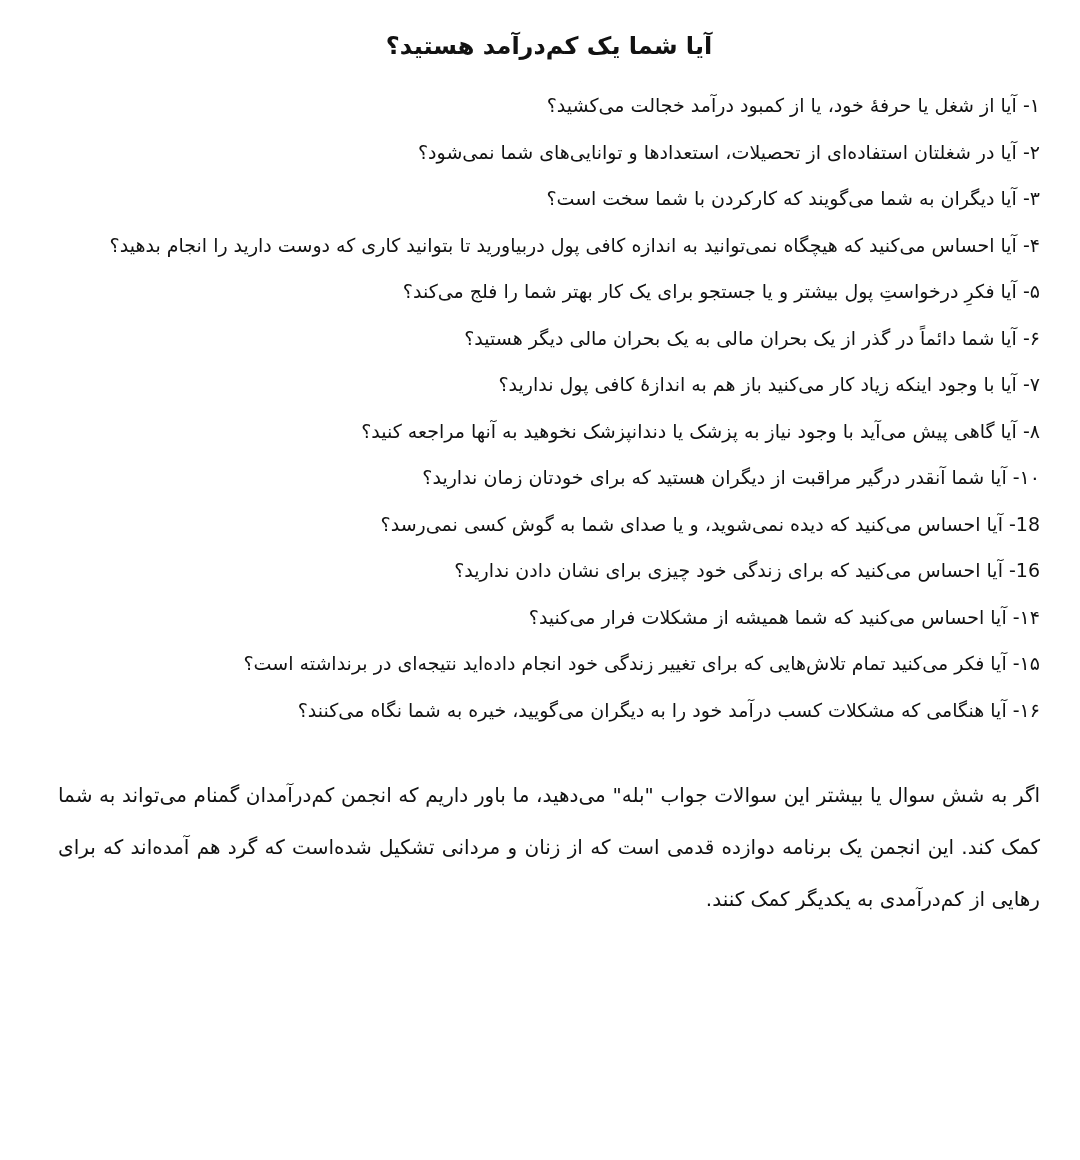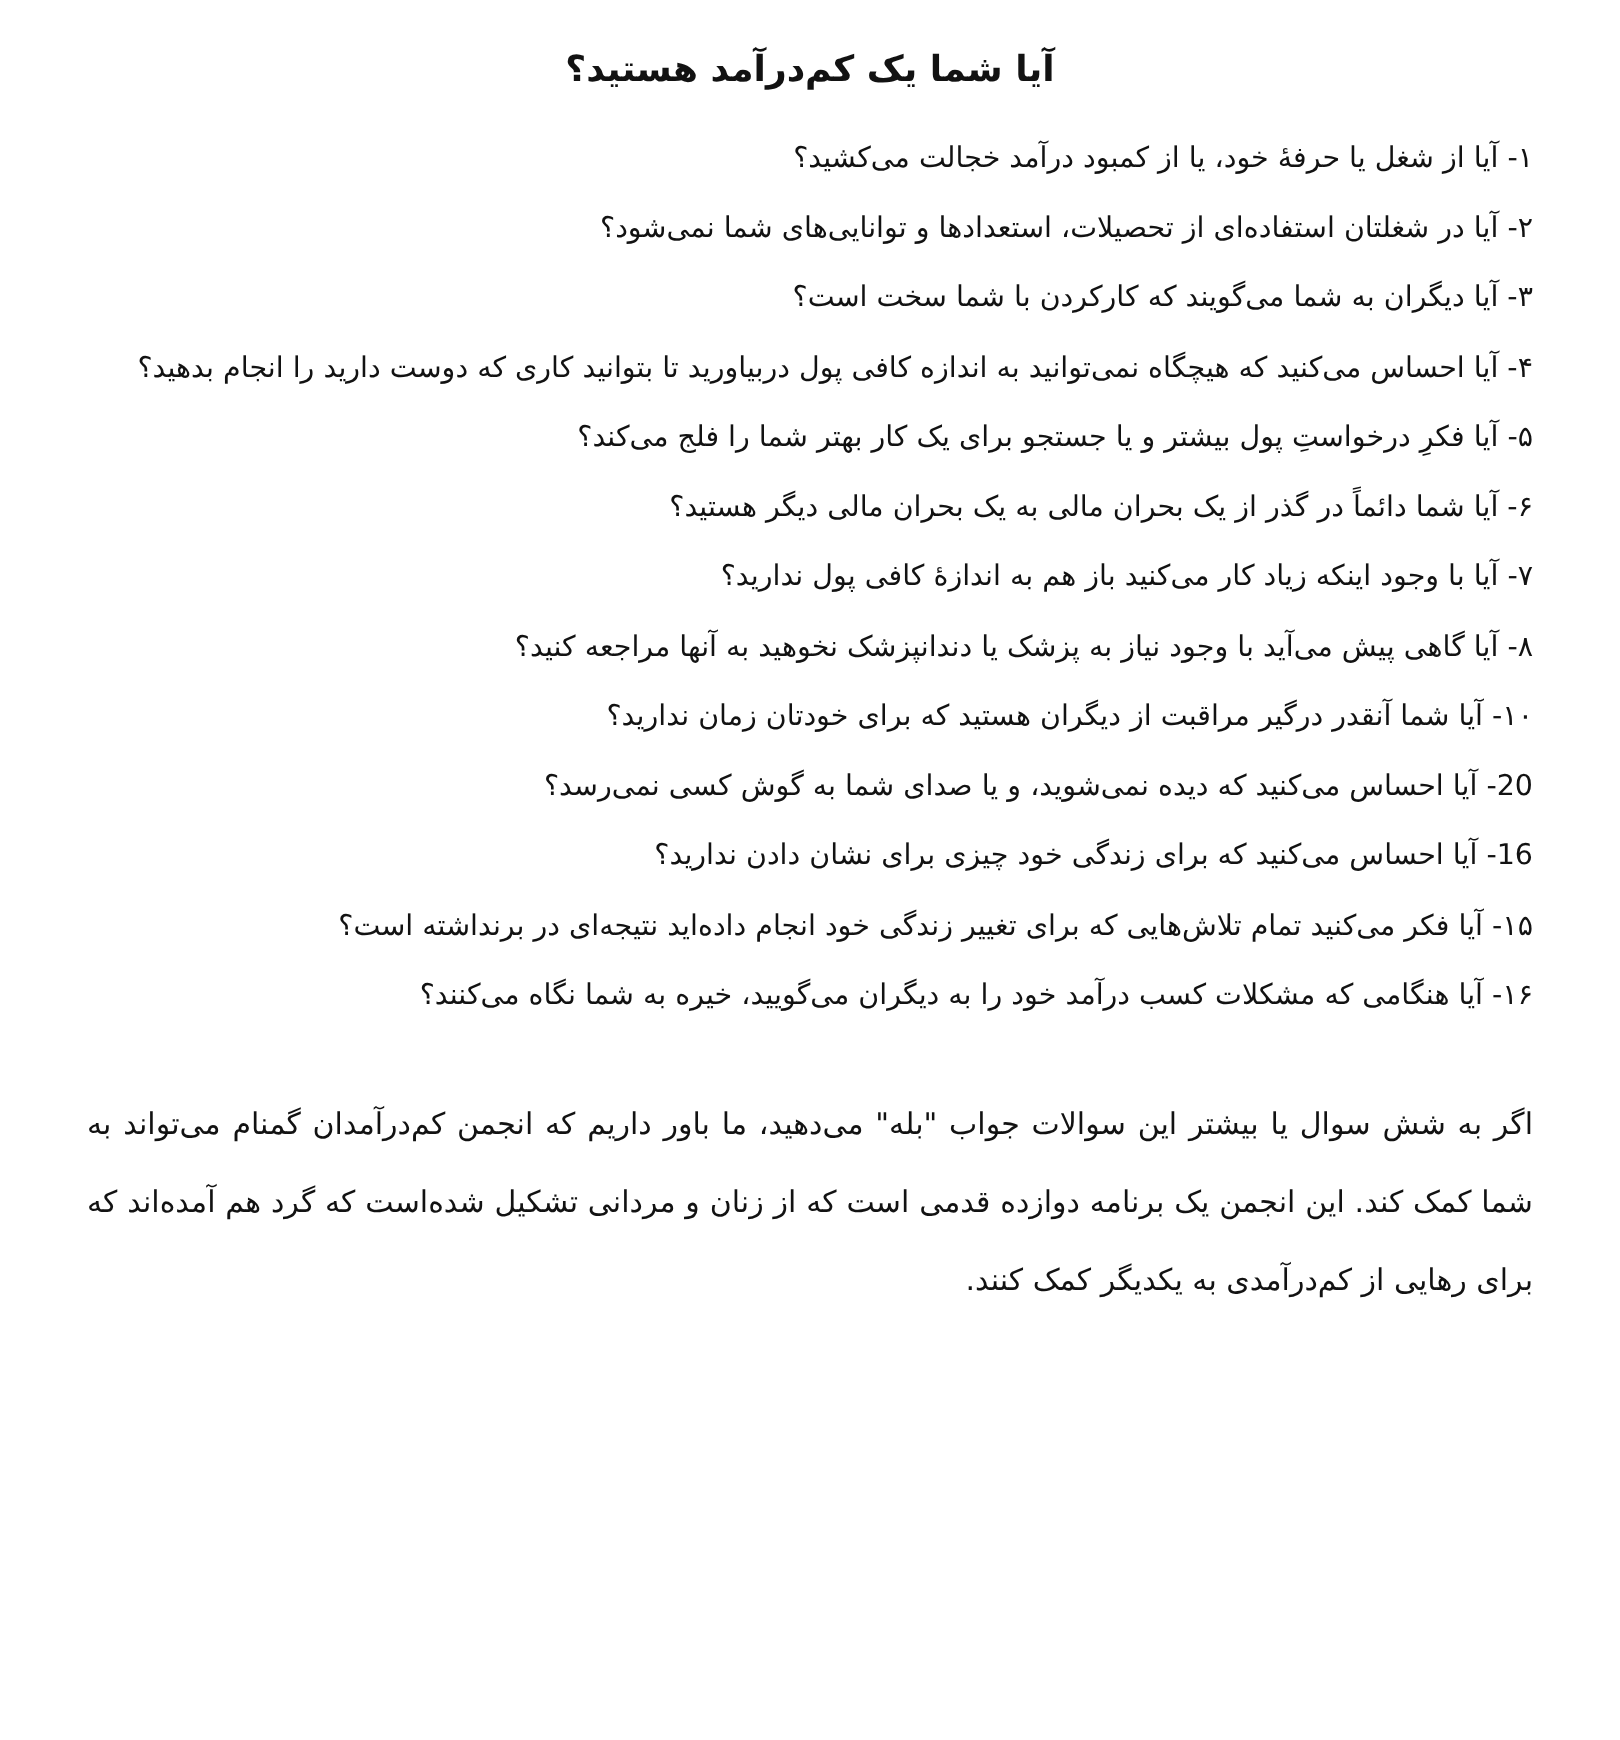--- a/index.html
+++ b/index.html
@@ -13,21 +13,21 @@
     overflow: hidden;
     font-family: "DejaVu Sans", sans-serif;
     color: #121212;
   }
   .page {
     direction: rtl;
     unicode-bidi: embed;
     box-sizing: border-box;
     width: 1080px;
     height: 1160px;
-    padding: 18px 58px 20px 58px;
+    padding: 18px 40px 20px 58px;
   }
   .doc-title {
     font-size: 24px;
     font-weight: bold;
     text-align: center;
     margin: 6px 0 14px 0;
     line-height: 44px;
   }
   .questions {
     margin: 0;
@@ -55,20 +55,21 @@
   <div class="questions">
     <p class="question">۱- آیا از شغل یا حرفهٔ خود، یا از کمبود درآمد خجالت می‌کشید؟</p>
     <p class="question">۲- آیا در شغلتان استفاده‌ای از تحصیلات، استعدادها و توانایی‌های شما نمی‌شود؟</p>
     <p class="question">۳- آیا دیگران به شما می‌گویند که کارکردن با شما سخت است؟</p>
     <p class="question">۴- آیا احساس می‌کنید که هیچگاه نمی‌توانید به اندازه کافی پول دربیاورید تا بتوانید کاری که دوست دارید را انجام بدهید؟</p>
     <p class="question">۵- آیا فکرِ درخواستِ پول بیشتر و یا جستجو برای یک کار بهتر شما را فلج می‌کند؟</p>
     <p class="question">۶- آیا شما دائماً در گذر از یک بحران مالی به یک بحران مالی دیگر هستید؟</p>
     <p class="question">۷- آیا با وجود اینکه زیاد کار می‌کنید باز هم به اندازهٔ کافی پول ندارید؟</p>
     <p class="question">۸- آیا گاهی پیش می‌آید با وجود نیاز به پزشک یا دندانپزشک نخوهید به آنها مراجعه کنید؟</p>
     <p class="question">۱۰- آیا شما آنقدر درگیر مراقبت از دیگران هستید که برای خودتان زمان ندارید؟</p>
-    <p class="question">20- آیا احساس می‌کنید که دیده نمی‌شوید، و یا صدای شما به گوش کسی نمی‌رسد؟</p>
+    <p class="question">18- آیا احساس می‌کنید که دیده نمی‌شوید، و یا صدای شما به گوش کسی نمی‌رسد؟</p>
     <p class="question">16- آیا احساس می‌کنید که برای زندگی خود چیزی برای نشان دادن ندارید؟</p>
+    <p class="question">۱۴- آیا احساس می‌کنید که شما همیشه از مشکلات فرار می‌کنید؟</p>
     <p class="question">۱۵- آیا فکر می‌کنید تمام تلاش‌هایی که برای تغییر زندگی خود انجام داده‌اید نتیجه‌ای در برنداشته است؟</p>
     <p class="question">۱۶- آیا هنگامی که مشکلات کسب درآمد خود را به دیگران می‌گویید، خیره به شما نگاه می‌کنند؟</p>
   </div>
 
   <p class="closing">اگر به شش سوال یا بیشتر این سوالات جواب "بله" می‌دهید، ما باور داریم که انجمن کم‌درآمدان گمنام می‌تواند به شما کمک کند. این انجمن یک برنامه دوازده قدمی است که از زنان و مردانی تشکیل شده‌است که گرد هم آمده‌اند که برای رهایی از کم‌درآمدی به یکدیگر کمک کنند.</p>
 </div>
 
 </body></html>

